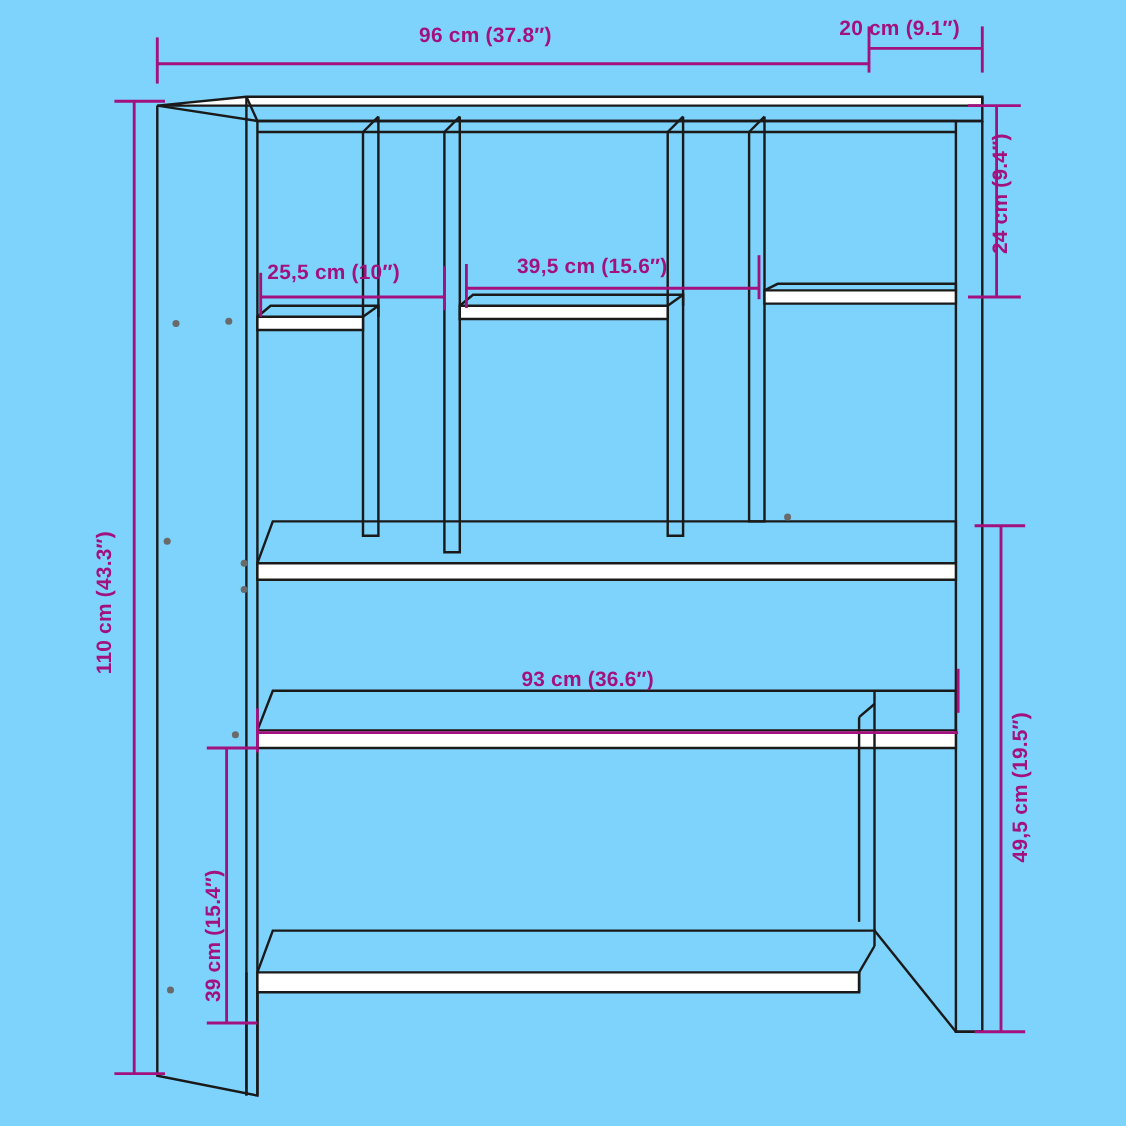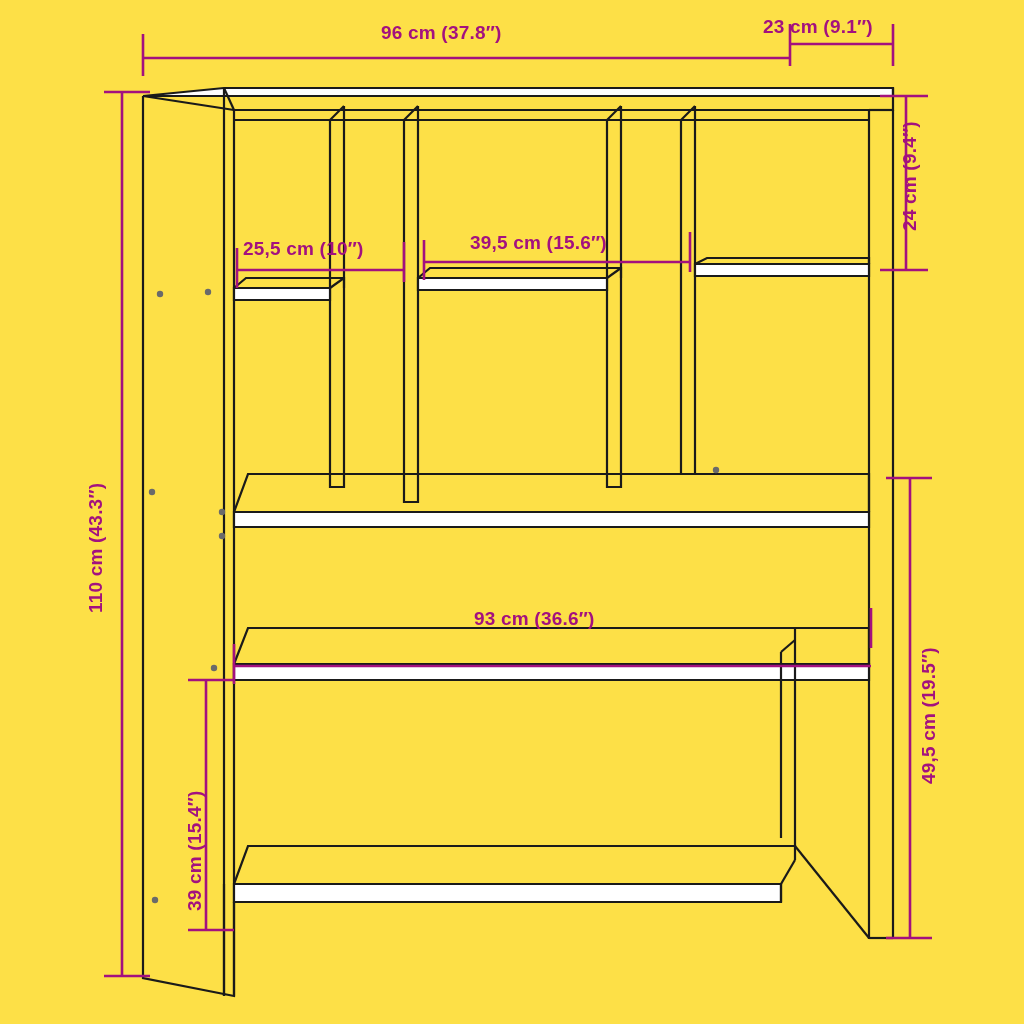--- a/index.html
+++ b/index.html
@@ -7,21 +7,21 @@
     padding: 0;
     background: #ffffff;
   }
   body {
     font-family: "Liberation Sans", sans-serif;
   }
   #stage {
     position: relative;
     width: 1024px;
     height: 1024px;
-    background: #fde047;
+    background: #7dd3fc;
     overflow: hidden;
   }
   svg.layer {
     position: absolute;
     left: 0;
     top: 0;
     width: 1024px;
     height: 1024px;
   }
   .dim-label {
@@ -150,21 +150,21 @@
       <line x1="886" y1="938" x2="932" y2="938"></line>
       <line x1="910" y1="478" x2="910" y2="938"></line>
 
       <line x1="188" y1="680" x2="234" y2="680"></line>
       <line x1="188" y1="930" x2="234" y2="930"></line>
       <line x1="206" y1="680" x2="206" y2="930"></line>
     </g>
   </svg>
 
   <div class="dim-label" style="left:381px; top:22px;">96 cm (37.8″)</div>
-  <div class="dim-label" style="left:763px; top:16px;">23 cm (9.1″)</div>
+  <div class="dim-label" style="left:763px; top:16px;">20 cm (9.1″)</div>
   <div class="dim-label" style="left:243px; top:238px;">25,5 cm (10″)</div>
   <div class="dim-label" style="left:470px; top:232px;">39,5 cm (15.6″)</div>
 
   <div class="vert rot-left" style="position:absolute; left:832px; top:164px; width:160px; height:26px;">
     <span class="dim-label" style="position:absolute; left:26px; top:0px;">24 cm (9.4″)</span>
   </div>
 
   <div class="vert rot-left" style="position:absolute; left:8px; top:518px; width:180px; height:26px;">
     <span class="dim-label" style="position:absolute; left:8px; top:0px;">110 cm (43.3″)</span>
   </div>

